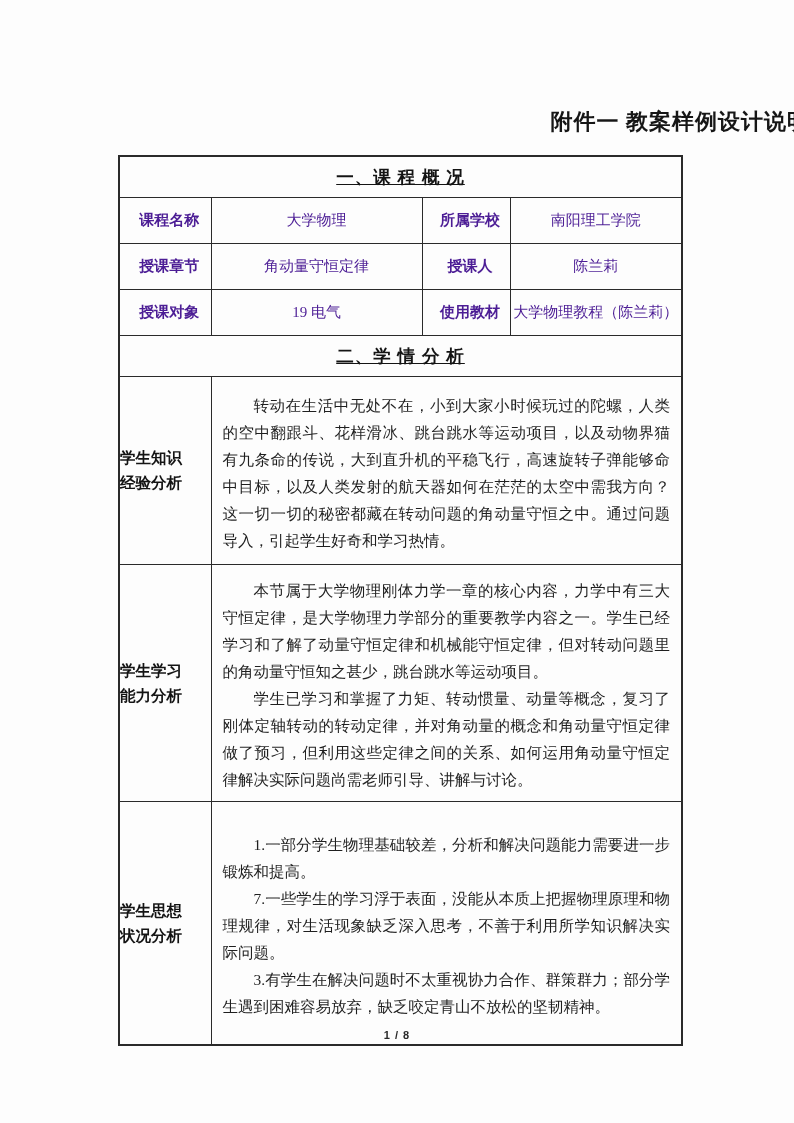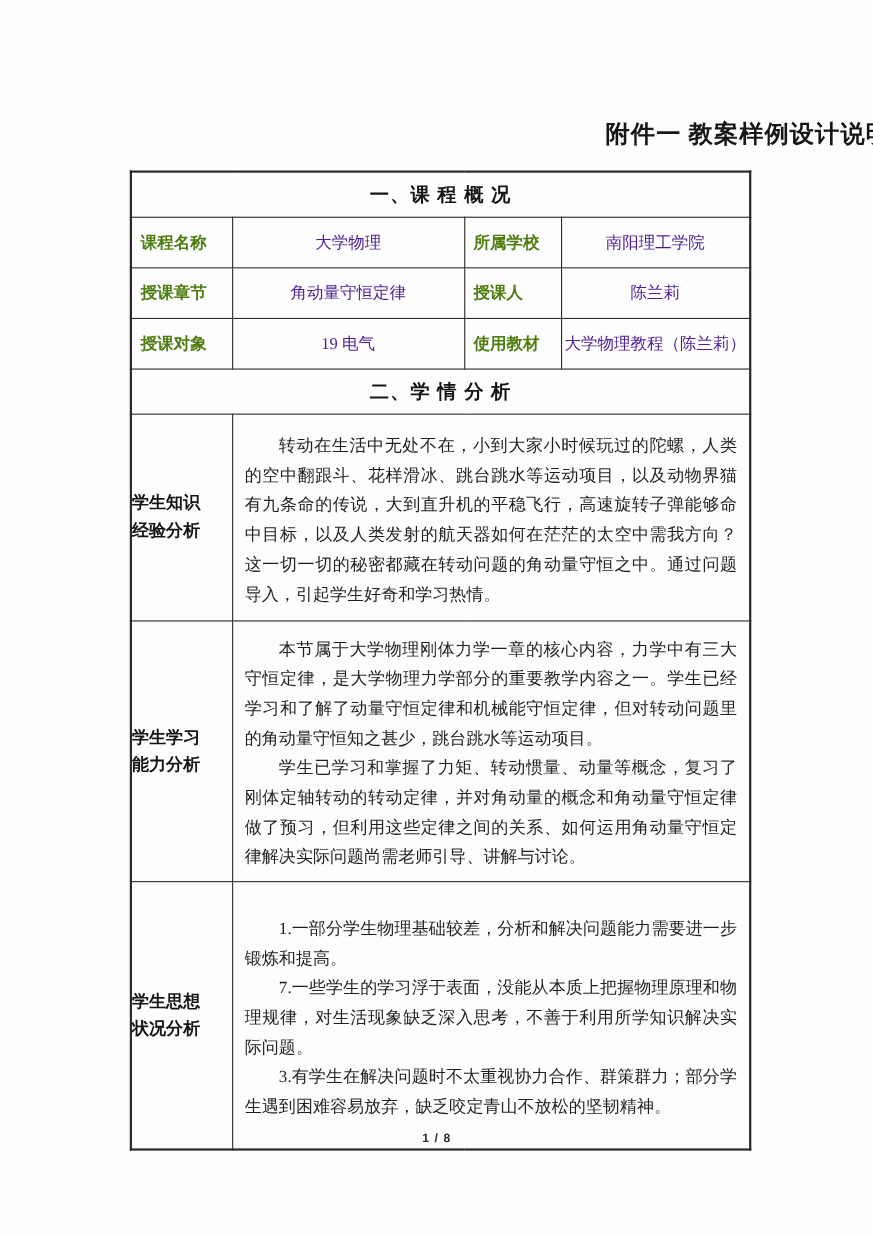--- a/index.html
+++ b/index.html
@@ -50,30 +50,31 @@
   }
 
   tr.hdr-row td {
     height: 41px;
     text-align: center;
     font-family: "Liberation Sans", "DejaVu Sans", sans-serif;
     font-weight: bold;
     font-size: 17.5px;
     color: #141414;
     letter-spacing: 1px;
+    text-decoration: underline;
   }
 
   tr.info-row td { height: 46px; font-size: 15px; }
 
   td.lbl {
     font-family: "Liberation Sans", "DejaVu Sans", sans-serif;
     font-weight: bold;
-    color: #4d7c0f;
+    color: #4c1d95;
     padding-left: 8px;
-    text-align: left;
+    text-align: center;
     font-size: 15px;
   }
 
   td.val {
     text-align: center;
     color: #4c1d95;
     font-size: 14.5px;
   }
 
   td.alabel {

